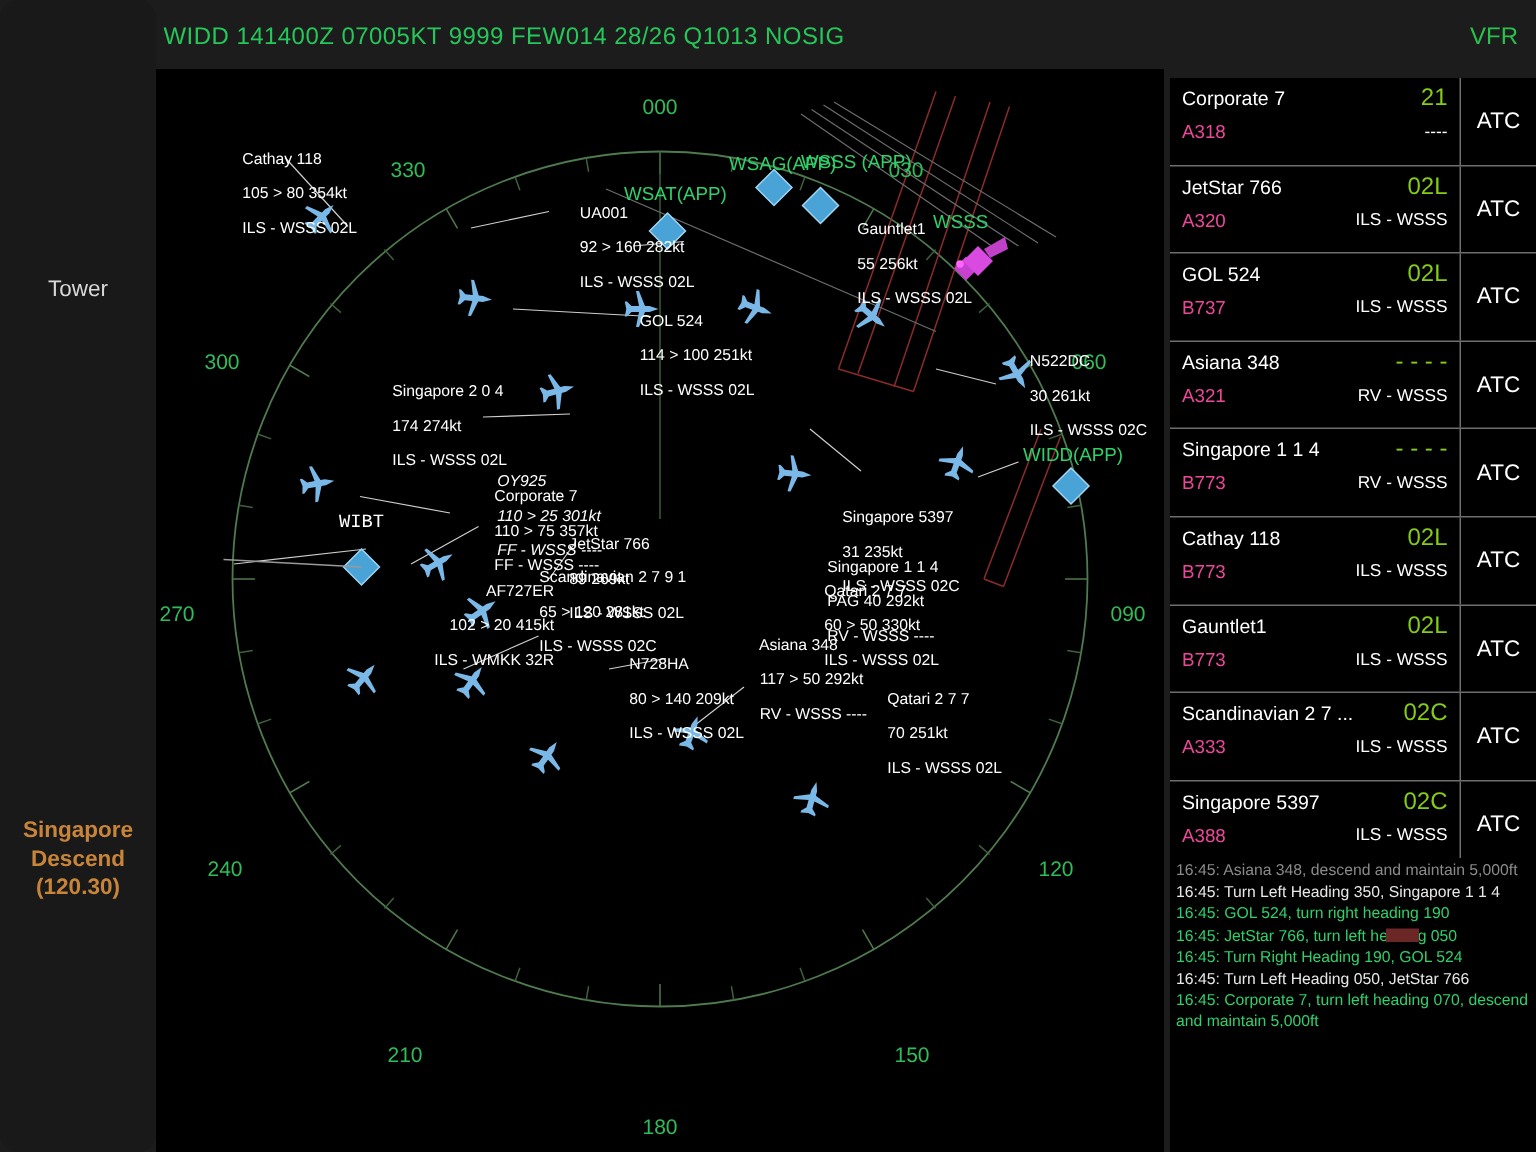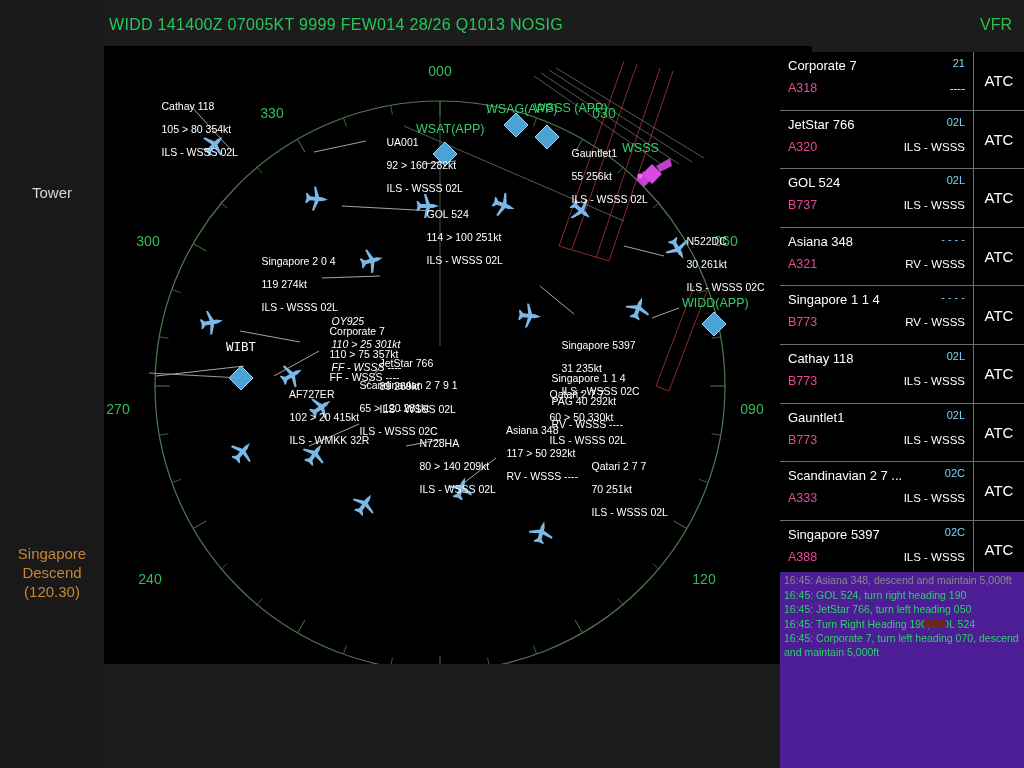--- a/index.html
+++ b/index.html
@@ -3,46 +3,46 @@
 <meta charset="utf-8">
 <style>
   html,body{margin:0;padding:0;background:#1a1a1a;}
   body{width:1024px;height:768px;overflow:hidden;font-family:"Liberation Sans",sans-serif;}
   #app{position:relative;width:1024px;height:768px;background:#1c1c1c;}
 
   
   .rail{position:absolute;left:0;top:0;width:104px;height:768px;background:#191919;border-radius:12px;}
   .rail-item{position:absolute;width:104px;text-align:center;font-size:15px;}
   .rail-tower{top:184px;color:#d8d8d8;}
-  .rail-app{top:544px;color:#c8853a;line-height:19px;}
+  .rail-app{top:544px;color:#c8853a;line-height:19px;font-weight:bold;}
 
   
   .metar{position:absolute;left:104px;top:16px;width:920px;height:26px;}
   .metar-txt{position:absolute;left:5px;top:0;color:#25c75a;font-size:16px;letter-spacing:.3px;}
   .vfr{position:absolute;right:12px;top:0;color:#2bbf4e;font-size:16px;}
 
   
-  .radar-wrap{position:absolute;left:104px;top:46px;width:672px;height:618px;background:#000;overflow:hidden;padding-left:36px;}
+  .radar-wrap{position:absolute;left:104px;top:46px;width:672px;height:722px;background:#000;overflow:hidden;}
   .radar-svg{position:absolute;left:0;top:0;}
 
   .lbl{position:absolute;color:#ffffff;font-size:10.5px;line-height:11.5px;white-space:pre;}
   .lbl.green{color:#2fd06a;font-size:12.5px;}
 
   
   .strips{position:absolute;left:780px;top:52px;width:244px;height:520px;background:#000;}
   .strip{position:relative;height:57.6px;border-bottom:1px solid #6e6e6e;display:flex;}
   .strip .left{flex:1;position:relative;}
   .strip .cs{position:absolute;left:8px;top:6px;color:#fff;font-size:13px;}
   .strip .type{position:absolute;left:8px;top:29px;color:#ec4899;font-size:12.5px;}
-  .strip .rwy{position:absolute;right:8px;top:5px;color:#7dd3fc;font-size:11px;}
+  .strip .rwy{position:absolute;right:8px;top:5px;color:#84cc16;font-size:16px;}
   .strip .app{position:absolute;right:8px;top:30px;color:#fff;font-size:11.5px;}
   .strip .atc{width:50px;border-left:1px solid #6e6e6e;display:flex;align-items:center;justify-content:center;color:#fff;font-size:15px;}
 
   
-  .log{position:absolute;left:780px;top:572px;width:244px;height:196px;background:#4c1d95;overflow:hidden;font-size:10.5px;line-height:13.5px;padding:2px 4px 0 4px;box-sizing:border-box;}
+  .log{position:absolute;left:780px;top:572px;width:244px;height:196px;background:#000000;overflow:hidden;font-size:10.5px;line-height:13.5px;padding:2px 4px 0 4px;box-sizing:border-box;}
   .log div{margin-bottom:1px;white-space:normal;}
   .c-white{color:#e8e8e8;}
   .c-green{color:#2fd06a;}
   .c-pink{color:#e0708a;}
   .c-grey{color:#8a8a8a;}
   .redbox{position:absolute;left:144px;top:47px;width:22px;height:9px;background:#6b2626;}
 </style>
 </head>
 <body>
 
@@ -231,21 +231,21 @@
       <span>114 &gt; 100 251kt</span><br>
       <span>ILS - WSSS 02L</span>
     </div>
     <div class="lbl" style="left:565px;top:178px;">
       <span>N522DC</span><br>
       <span>30 261kt</span><br>
       <span>ILS - WSSS 02C</span>
     </div>
     <div class="lbl" style="left:140px;top:198px;">
       <span>Singapore 2 0 4</span><br>
-      <span>119 274kt</span><br>
+      <span>174 274kt</span><br>
       <span>ILS - WSSS 02L</span>
     </div>
     <div class="lbl" style="left:210px;top:258px;font-style:italic;">
       <span>OY925</span><br>
       <span>110 &gt; 25 301kt</span><br>
       <span>FF - WSSS ----</span>
     </div>
     <div class="lbl" style="left:208px;top:268px;">
       <span>Corporate 7</span><br>
       <span>110 &gt; 75 357kt</span><br>
@@ -254,21 +254,21 @@
     <div class="lbl" style="left:258px;top:300px;">
       <span>JetStar 766</span><br>
       <span>89 269kt</span><br>
       <span>ILS - WSSS 02L</span>
     </div>
     <div class="lbl" style="left:238px;top:322px;">
       <span>Scandinavian 2 7 9 1</span><br>
       <span>65 &gt; 120 281kt</span><br>
       <span>ILS - WSSS 02C</span>
     </div>
-    <div class="lbl" style="left:168px;top:331px;">
+    <div class="lbl" style="left:168px;top:331px;text-align:right;">
       <span>AF727ER</span><br>
       <span>102 &gt; 20 415kt</span><br>
       <span>ILS - WMKK 32R</span>
     </div>
     <div class="lbl" style="left:440px;top:282px;">
       <span>Singapore 5397</span><br>
       <span>31 235kt</span><br>
       <span>ILS - WSSS 02C</span>
     </div>
     <div class="lbl" style="left:430px;top:315px;">
@@ -378,19 +378,21 @@
         <div class="rwy">02C</div>
         <div class="app">ILS - WSSS</div>
       </div>
       <div class="atc">ATC</div>
     </div>
   </div>
 
   <div class="log">
     <div class="redbox"></div>
     <div class="c-grey">16:45: Asiana 348, descend and maintain 5,000ft</div>
+    <div class="c-white">16:45: Turn Left Heading 350, Singapore 1 1 4</div>
     <div class="c-green">16:45: GOL 524, turn right heading 190</div>
     <div class="c-green">16:45: JetStar 766, turn left heading 050</div>
     <div class="c-green">16:45: Turn Right Heading 190, GOL 524</div>
+    <div class="c-white">16:45: Turn Left Heading 050, JetStar 766</div>
     <div class="c-green">16:45: Corporate 7, turn left heading 070, descend and maintain 5,000ft</div>
   </div>
 
 </div>
 
 </body></html>

